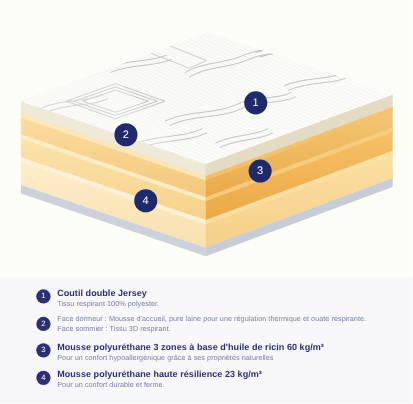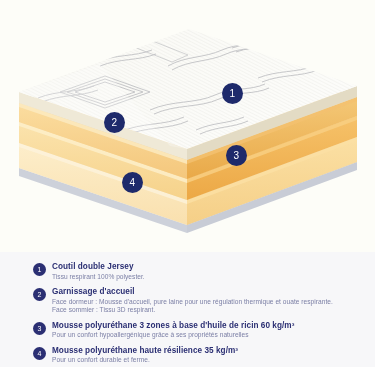--- a/index.html
+++ b/index.html
@@ -238,33 +238,32 @@
     <div class="legend-list">
 
       <div class="legend-row">
         <span class="legend-badge">1</span>
         <span class="legend-title">Coutil double Jersey</span>
         <span class="legend-sub">Tissu respirant 100% polyester.</span>
       </div>
 
       <div class="legend-row">
         <span class="legend-badge">2</span>
-        <span class="legend-title">Garnissage d'accueil</span>
         <span class="legend-sub">Face dormeur : Mousse d'accueil, pure laine pour une régulation thermique et ouate respirante.</span>
         <span class="legend-sub">Face sommier : Tissu 3D respirant.</span>
       </div>
 
       <div class="legend-row">
         <span class="legend-badge">3</span>
         <span class="legend-title">Mousse polyuréthane 3 zones à base d'huile de ricin 60 kg/m³</span>
         <span class="legend-sub">Pour un confort hypoallergénique grâce à ses propriétés naturelles</span>
       </div>
 
       <div class="legend-row">
         <span class="legend-badge">4</span>
-        <span class="legend-title">Mousse polyuréthane haute résilience 35 kg/m³</span>
+        <span class="legend-title">Mousse polyuréthane haute résilience 23 kg/m³</span>
         <span class="legend-sub">Pour un confort durable et ferme.</span>
       </div>
 
     </div>
   </div>
 
 </div>
 
 </body></html>

